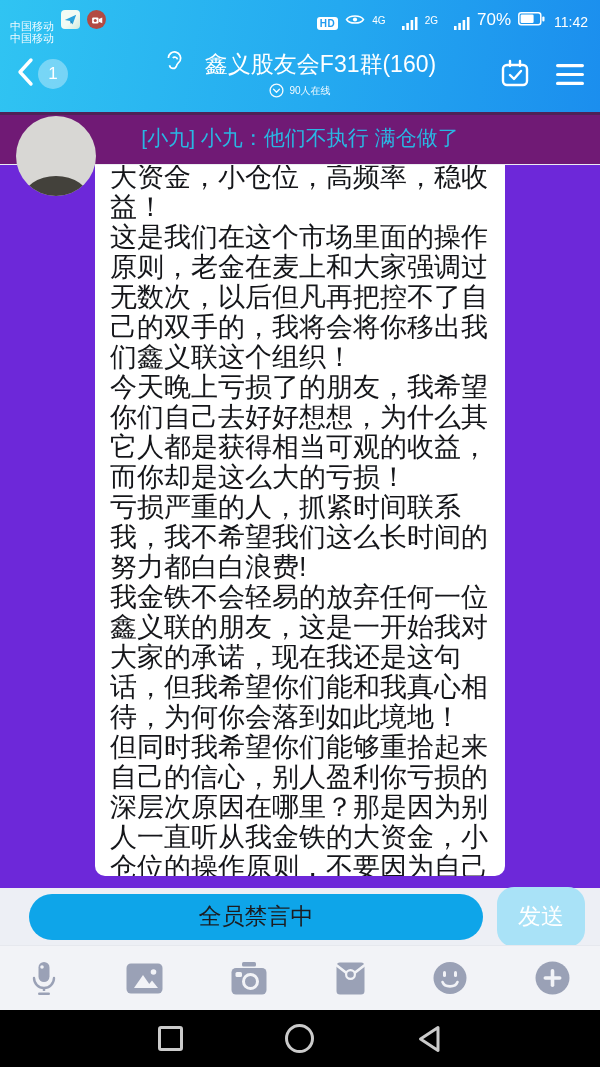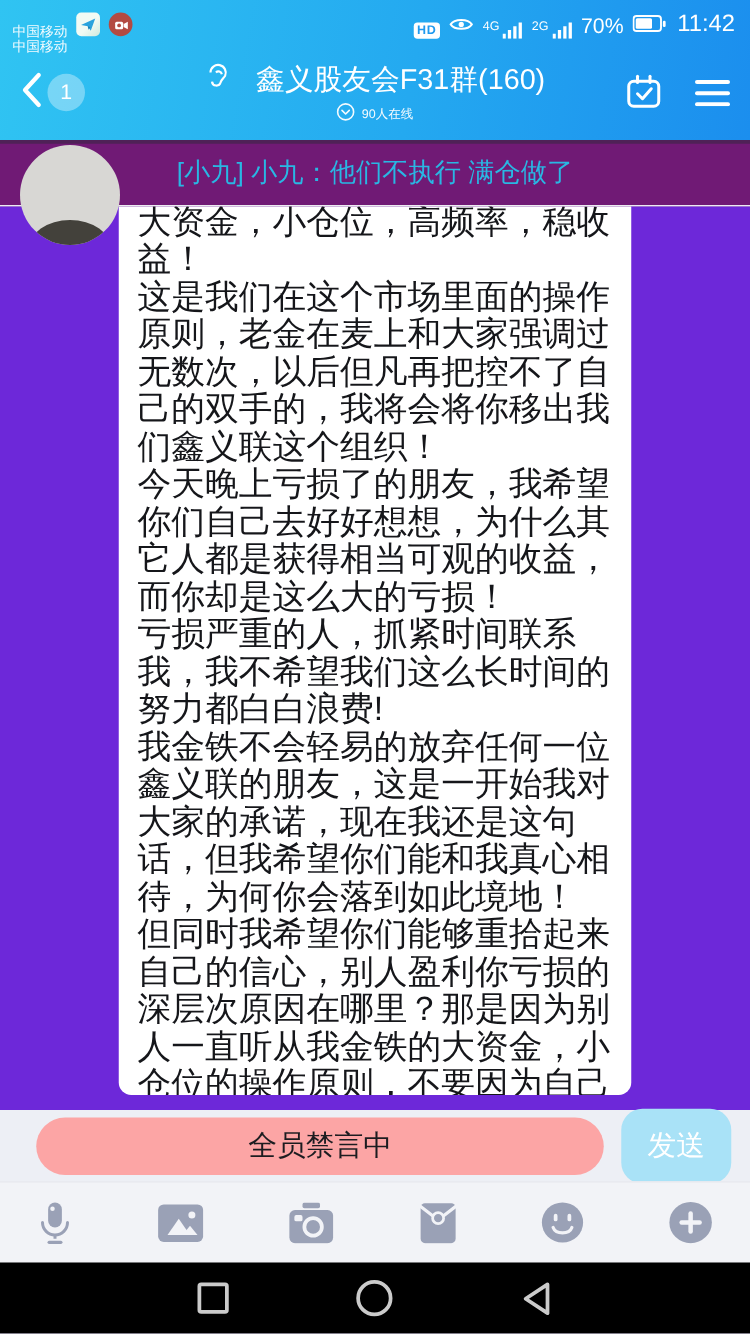--- a/index.html
+++ b/index.html
@@ -13,24 +13,24 @@
   .statusbar { height:36px; display:flex; align-items:center; padding:3px 12px 0 10px; }
   .carrier { font-size:11px; line-height:12px; opacity:.95;margin-top:24px; }
   .app-ico { width:19px; height:19px; margin-left:7px; flex:0 0 auto; }
   .tg { border-radius:4px; background:linear-gradient(135deg,#f2fbf4 55%, #cfe9dd 100%);
         display:flex; align-items:center; justify-content:center; }
   .redapp { border-radius:50%; background:#b34a42; display:flex; align-items:center; justify-content:center; }
   .sb-spacer { flex:1; }
   .sb-right { display:flex; align-items:flex-end; gap:7px; }
   .hd-badge { background:#fff; color:#1f9aef; font-size:10px; font-weight:bold;
     padding:1px 3px; border-radius:3px; letter-spacing:.5px; }
-  .sim { display:flex; align-items:flex-end; gap:3px; }
+  .sim { display:flex; align-items:flex-end; gap:16px; }
   .sim-label { font-size:10px; line-height:10px; transform:translateY(-4px); }
   .pct { font-size:17px; }
-  .clock { font-size:19px; margin-left:2px; }
+  .clock { font-size:14px; margin-left:2px; }
 
   .header { height:76px; display:flex; align-items:center; padding:0 16px; }
   .h-left { min-width:95px; display:flex; align-items:center; }
   .badge { width:30px; height:30px; border-radius:50%; background:rgba(255,255,255,.35);
     display:flex; align-items:center; justify-content:center; font-size:17px; margin-left:4px; }
   .h-center { flex:1; display:flex; flex-direction:column; align-items:center; gap:3px; }
   .title-row { display:flex; align-items:center; gap:20px; font-size:23px; }
   .sub-row { display:flex; align-items:center; gap:5px; font-size:10px; opacity:.95; }
   .h-right { min-width:95px; display:flex; align-items:center; justify-content:flex-end; gap:26px; }
 
@@ -47,21 +47,21 @@
   .avatar::after { content:""; position:absolute; left:7px; bottom:-26px; width:66px; height:46px;
     border-radius:50%; background:#43413b; }
   .bubble { position:absolute; left:95px; top:-9px; width:410px; height:720px;
     background:#fff; border-radius:10px; padding:6px 15px; overflow:hidden; }
   .msg-text { font-size:27px; line-height:30px; color:#15161a; white-space:pre-line;
     letter-spacing:0; word-break:break-all; }
 
   
   .composer { position:absolute; top:888px; left:0; width:600px; height:57px; background:#edeff5;
     display:flex; align-items:center; padding:0 15px 0 29px; z-index:2; }
-  .input-pill { flex:1; height:46px; background:#fca5a5; border-radius:23px;
+  .input-pill { flex:1; height:46px; background:#0ea5e9; border-radius:23px;
     display:flex; align-items:center; justify-content:center; font-size:23px; color:#1c1c20; }
   .send-btn { width:88px; height:60px; margin-left:14px; background:#a9e2f7; border-radius:17px;
     display:flex; align-items:center; justify-content:center; color:#fff; font-size:23px; border:none; }
 
   
   .toolbar { position:absolute; top:945px; left:0; width:600px; height:65px; background:#f2f3f7;
     border-top:1px solid #e6e8ee; display:flex; align-items:center; justify-content:space-between;
     padding:0 30px; z-index:2; }
   .tool { background:none; border:none; display:flex; align-items:center; justify-content:center; }
 

